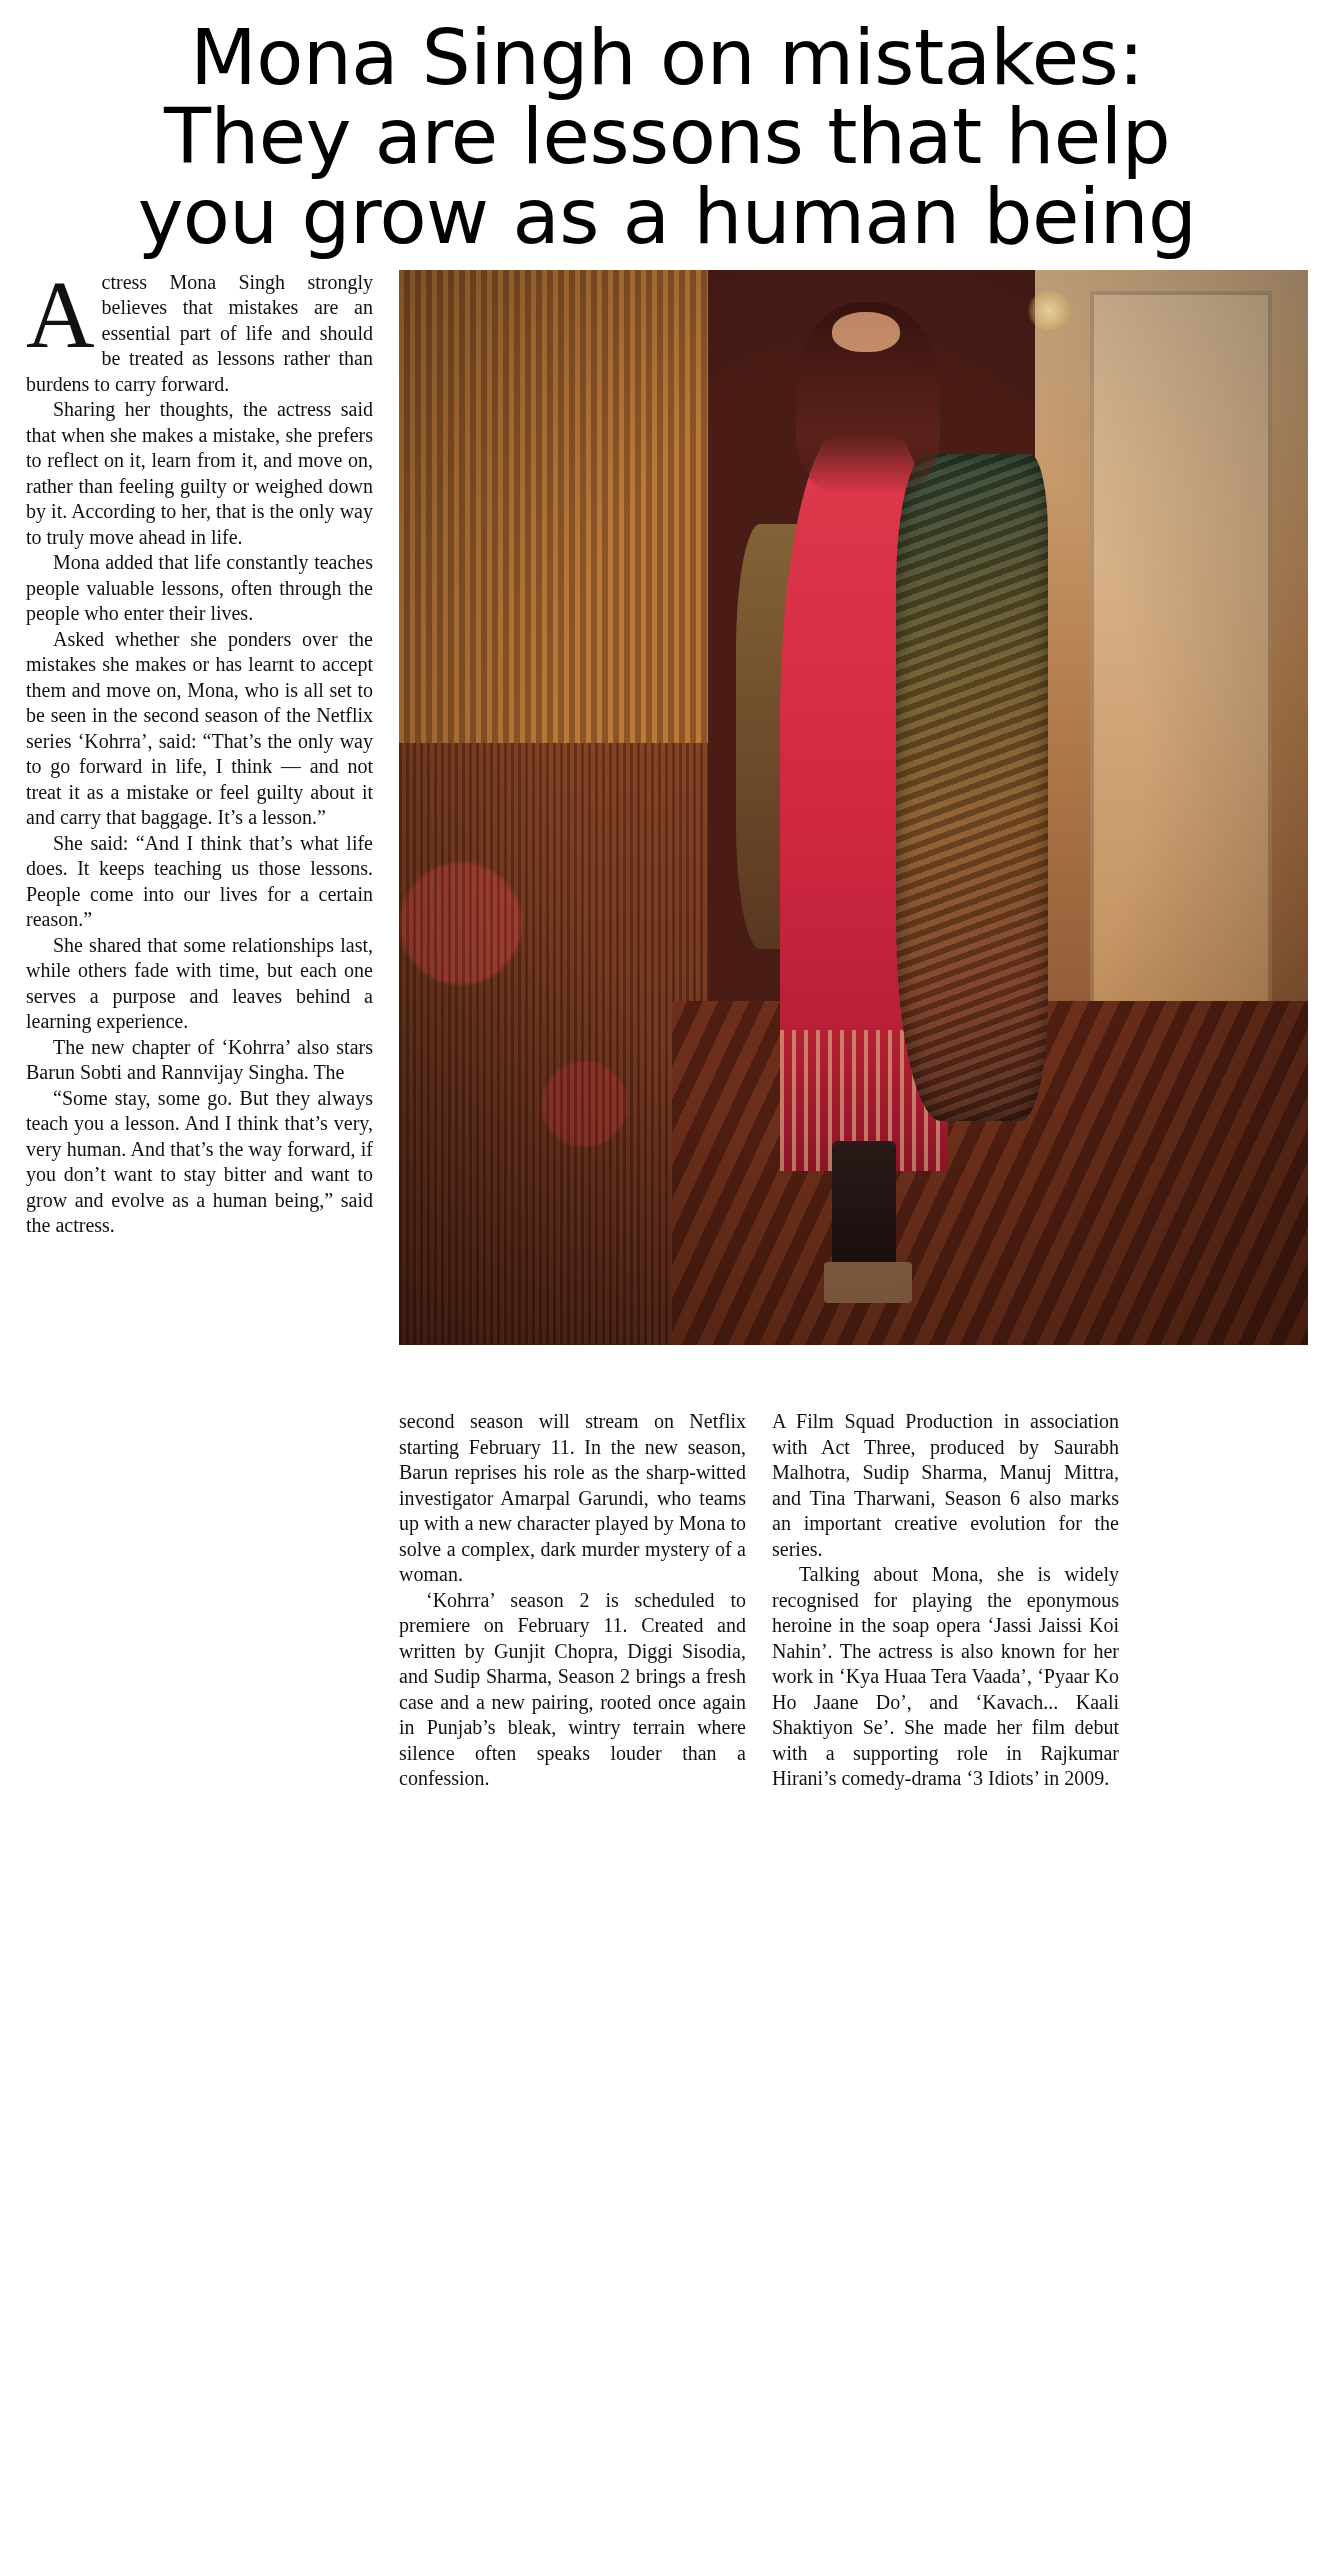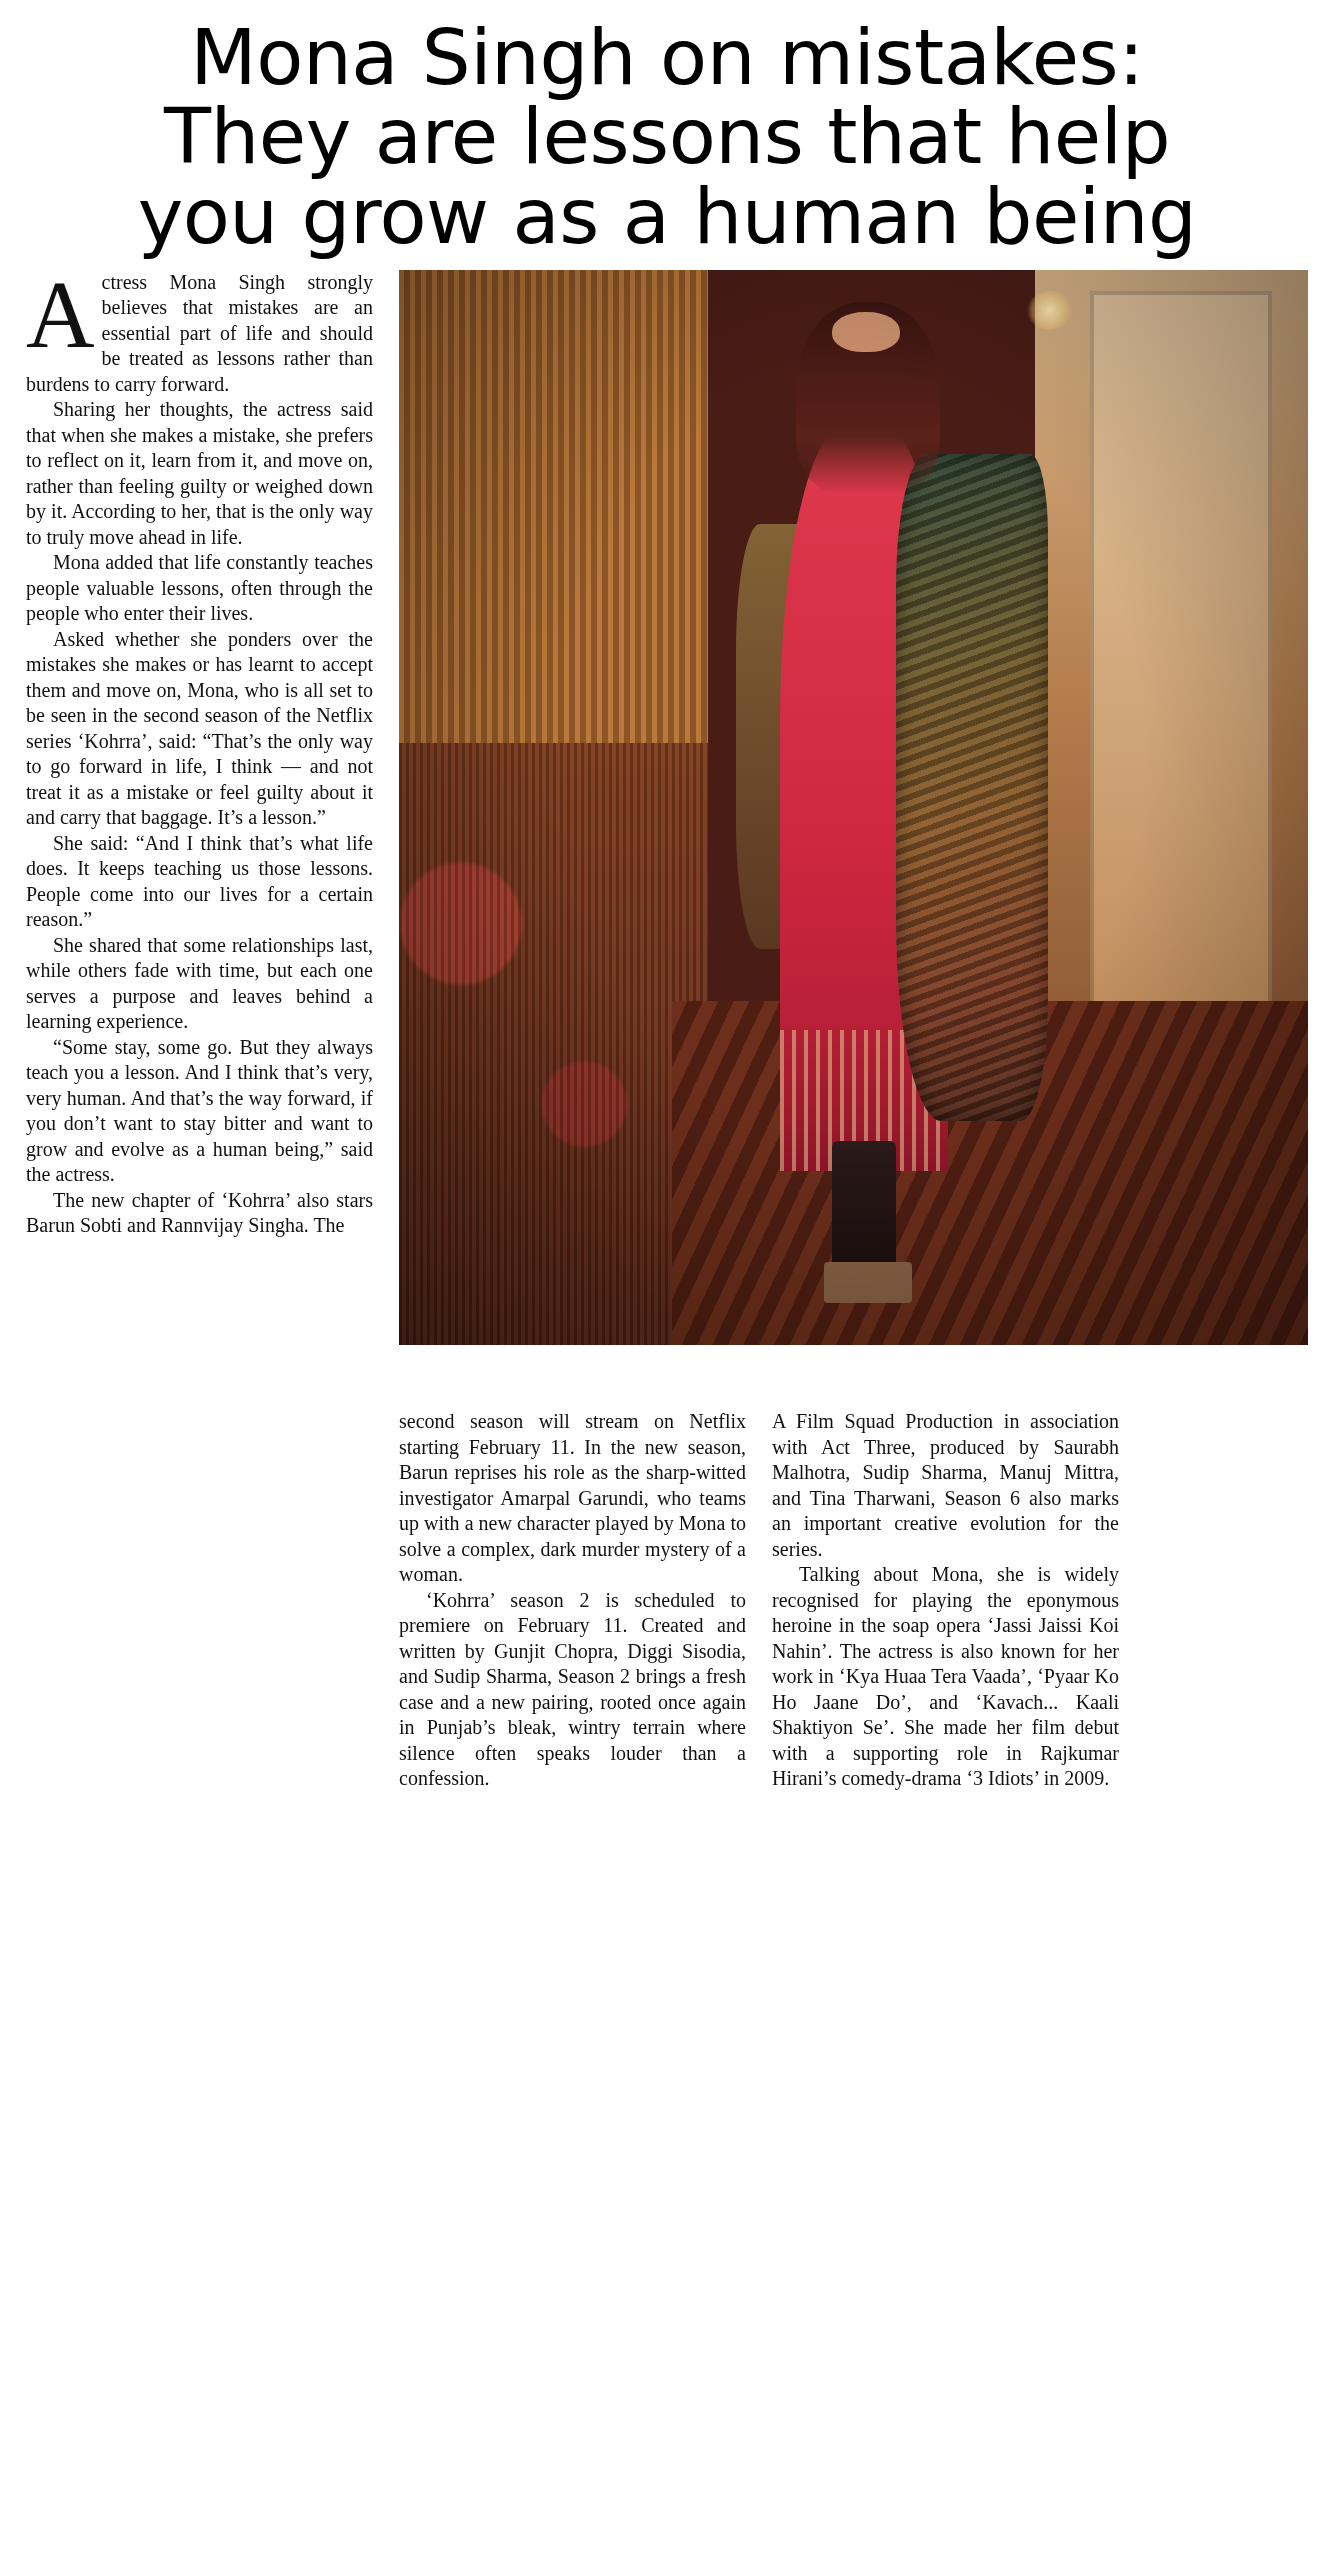--- a/index.html
+++ b/index.html
@@ -258,22 +258,22 @@
 
   <div class="top-block">
 
     <div class="col col-lead">
       <p class="first dropcap">Actress Mona Singh strongly believes that mistakes are an essential part of life and should be treated as lessons rather than burdens to carry forward.</p>
       <p>Sharing her thoughts, the actress said that when she makes a mistake, she prefers to reflect on it, learn from it, and move on, rather than feeling guilty or weighed down by it. According to her, that is the only way to truly move ahead in life.</p>
       <p>Mona added that life constantly teaches people valuable lessons, often through the people who enter their lives.</p>
       <p>Asked whether she ponders over the mistakes she makes or has learnt to accept them and move on, Mona, who is all set to be seen in the second season of the Netflix series ‘Kohrra’, said: “That’s the only way to go forward in life, I think — and not treat it as a mistake or feel guilty about it and carry that baggage. It’s a lesson.”</p>
       <p>She said: “And I think that’s what life does. It keeps teaching us those lessons. People come into our lives for a certain reason.”</p>
       <p>She shared that some relationships last, while others fade with time, but each one serves a purpose and leaves behind a learning experience.</p>
+      <p>The new chapter of ‘Kohrra’ also stars Barun Sobti and Rannvijay Singha. The</p>
       <p>“Some stay, some go. But they always teach you a lesson. And I think that’s very, very human. And that’s the way forward, if you don’t want to stay bitter and want to grow and evolve as a human being,” said the actress.</p>
-      <p>The new chapter of ‘Kohrra’ also stars Barun Sobti and Rannvijay Singha. The</p>
     </div>
 
     <div class="photo-wrap">
       <div class="photo">
         <div class="ph-wall-left"></div>
         <div class="ph-wall-left-lower"></div>
         <div class="ph-wall-right"></div>
         <div class="ph-door"></div>
         <div class="ph-lamp"></div>
         <div class="ph-floor"></div>

